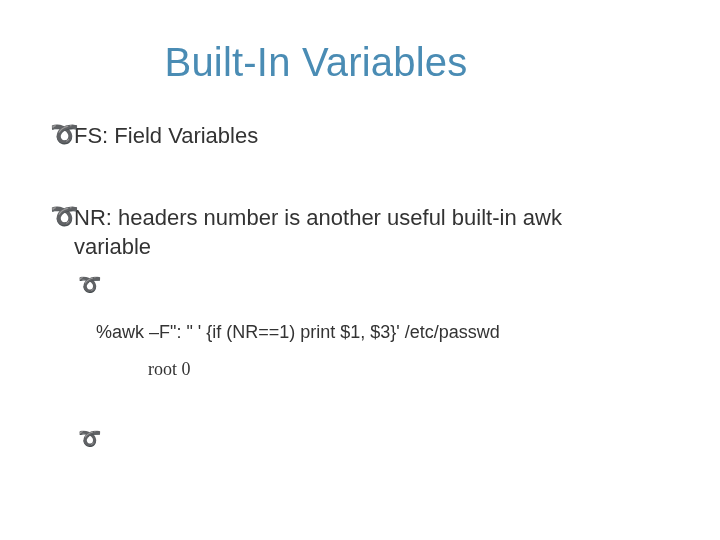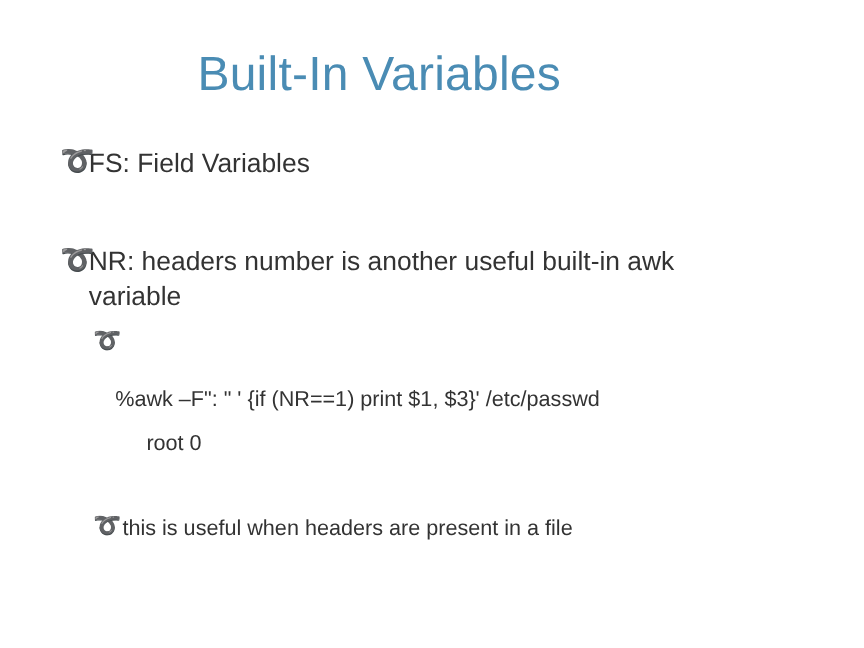--- a/index.html
+++ b/index.html
@@ -90,24 +90,23 @@
   </div>
 
   <div class="gap-xl"></div>
 
   <div class="plain-l2">
     <span>%awk –F": "  ' {if (NR==1)  print $1, $3}'  /etc/passwd</span>
   </div>
 
   <div class="gap-sm"></div>
 
-  <div class="plain-l2" style="margin-left:72px;">
+  <div class="plain-l2" style="margin-left:98px;font-family:Liberation Serif, serif;">
     <span>root 0</span>
   </div>
 
   <div class="gap-xl"></div>
 
   <div class="bullet-l2">
     <span class="marker">➰</span>
-    <span>this is useful when headers are present in a file</span>
   </div>
 
 </div>
 
 </body></html>

